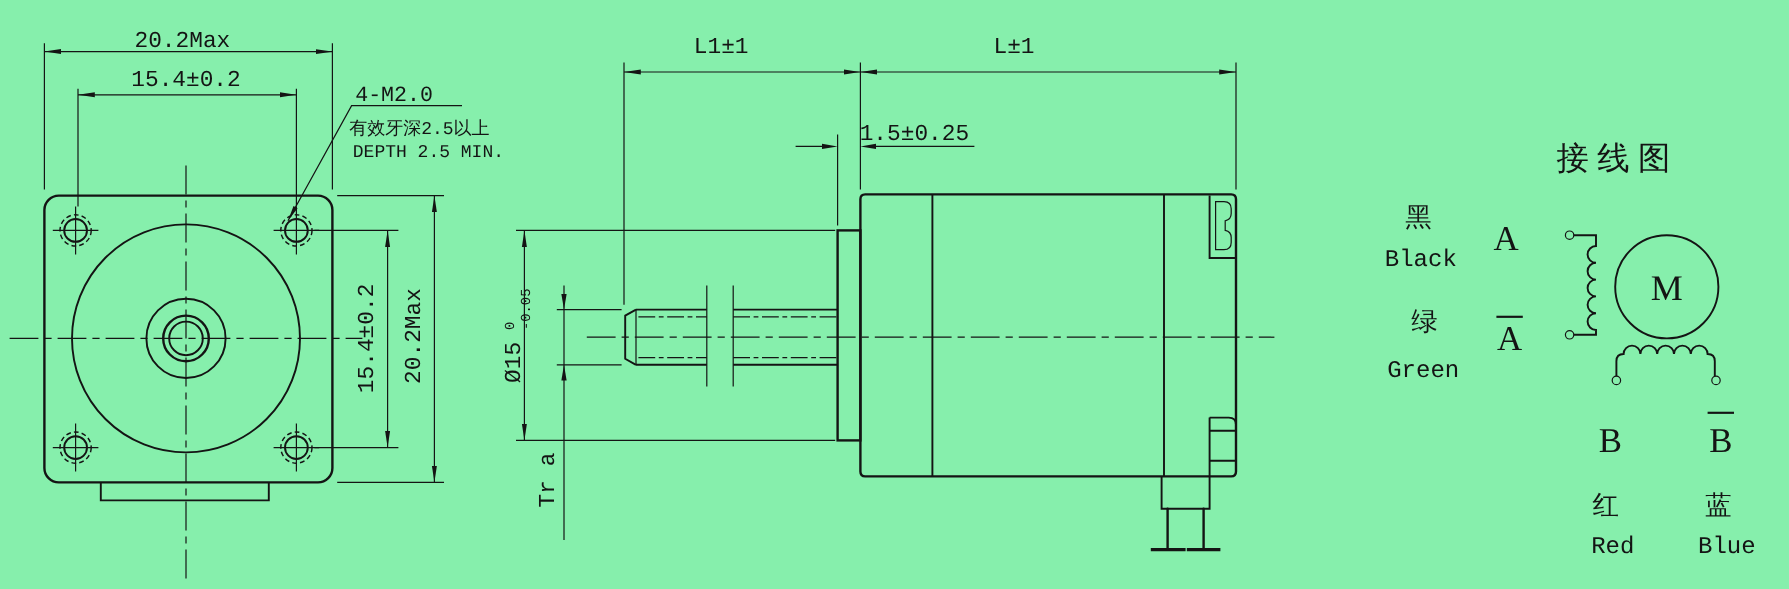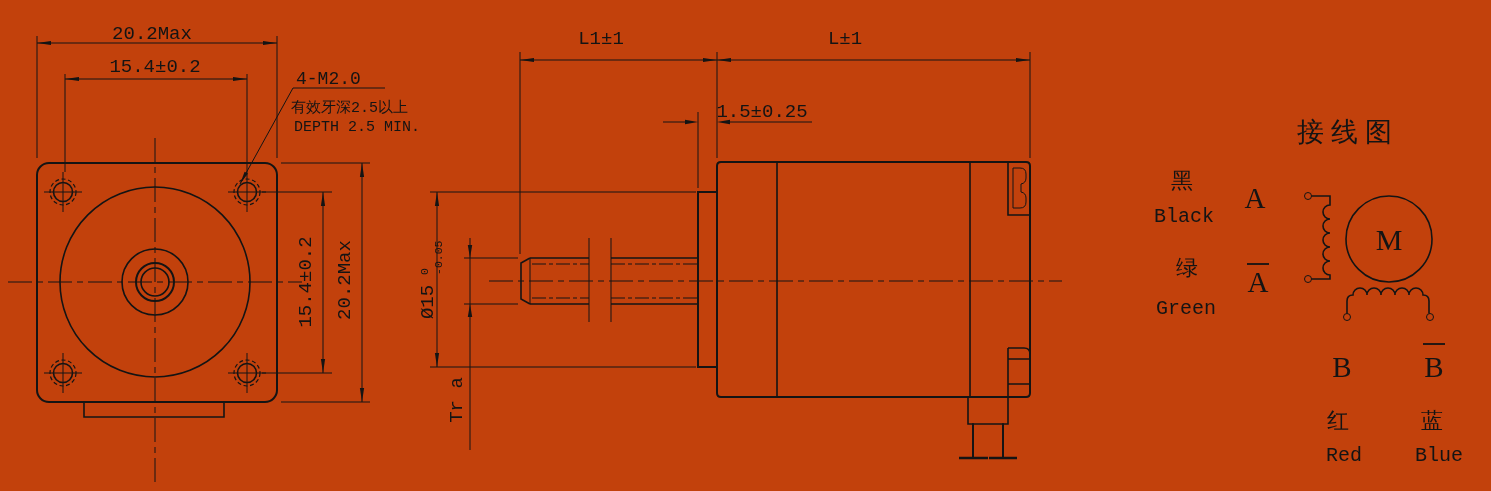--- a/index.html
+++ b/index.html
@@ -1,16 +1,16 @@
 <!DOCTYPE html>
 <html><head>
 <meta charset="utf-8">
 <style>
   html,body{margin:0;padding:0;background:#ffffff;}
-  .sheet{position:relative;width:1491px;height:491px;background:#c2410c;overflow:hidden;}
+  .sheet{position:relative;width:1491px;height:491px;background:#86efac;overflow:hidden;}
   svg{display:block;}
   
   .obj   {stroke:#141414;stroke-width:2;  fill:none;stroke-linecap:round;}
   .obj15 {stroke:#141414;stroke-width:1.6;fill:none;}
   .thin  {stroke:#141414;stroke-width:1;  fill:none;}
   .dim   {stroke:#141414;stroke-width:1;  fill:none;}
   .cl    {stroke:#141414;stroke-width:1;  fill:none;stroke-dasharray:24 5 6 5;}
   .root  {stroke:#141414;stroke-width:1;  fill:none;stroke-dasharray:14 3 4 3;}
   .thr   {stroke:#141414;stroke-width:1.2;fill:none;stroke-dasharray:4 2.6;}
   .arr   {fill:#141414;stroke:none;}

